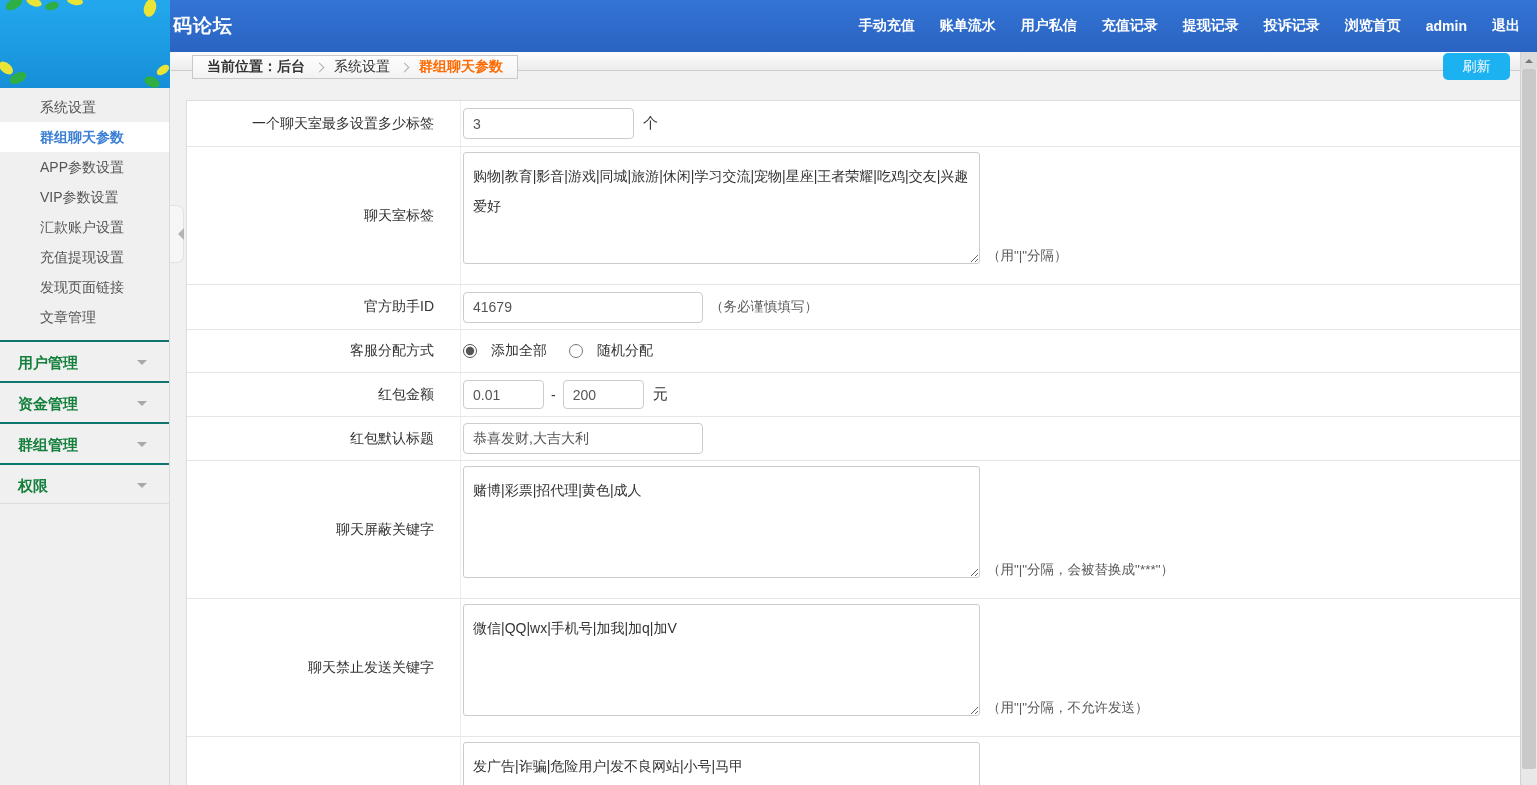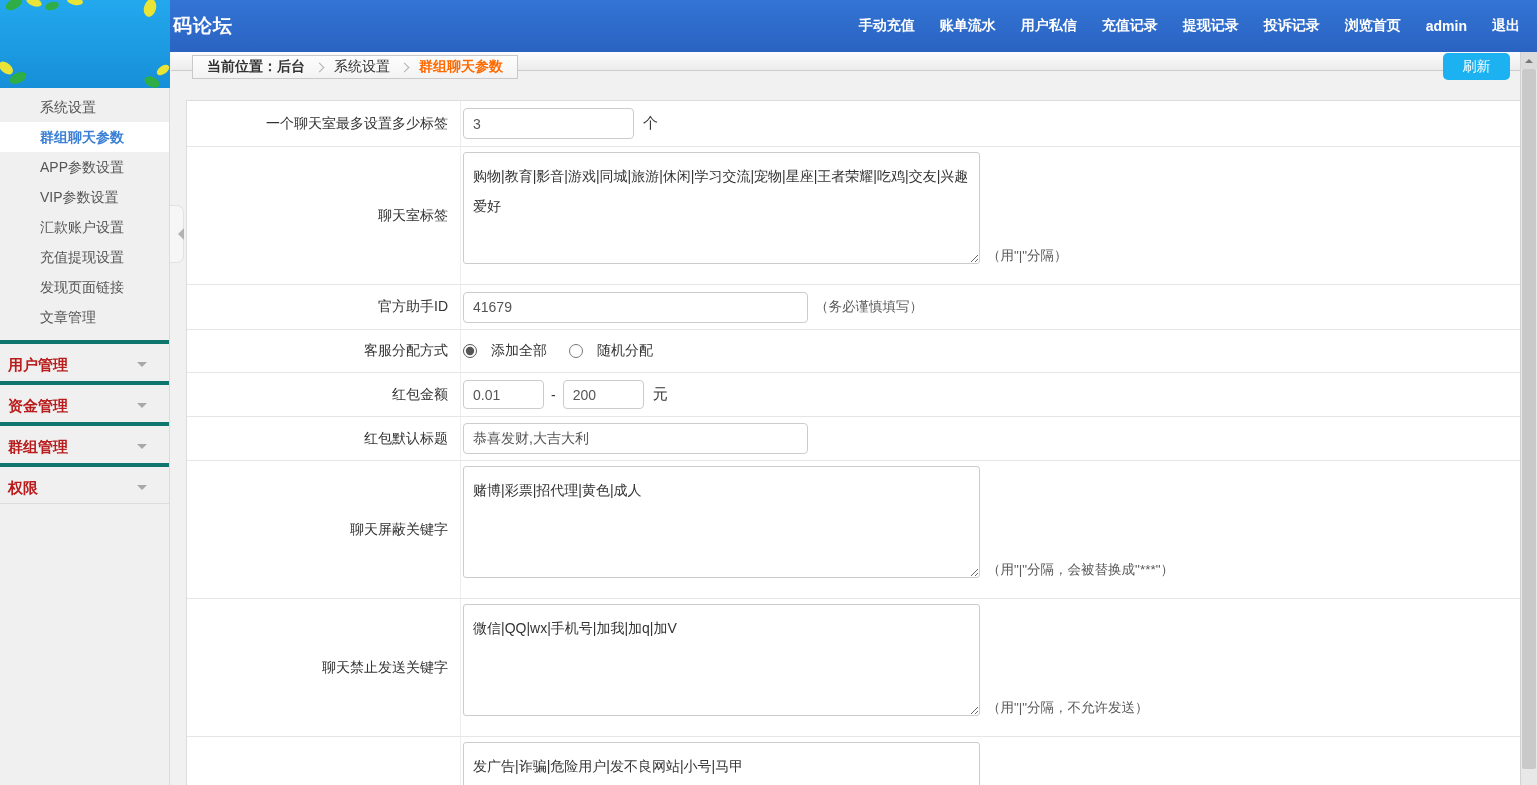--- a/index.html
+++ b/index.html
@@ -15,22 +15,22 @@
   .topnav span { color:#ffffff; font-size:14px; font-weight:bold; cursor:pointer; white-space:nowrap; }
 
   
   .sidebar { position:absolute; left:0; top:0; width:170px; height:785px; background:#f0f0f0;
              border-right:1px solid #dadada; z-index:5; }
   .logo { width:170px; height:88px; display:block; }
   .menu { padding-top:4px; }
   .menu-item { height:30px; line-height:30px; padding-left:40px; font-size:14px; color:#555; cursor:pointer; }
   .menu-item.active { background:#ffffff; color:#3a7fd5; font-weight:bold; }
   .menu-spacer { height:8px; }
-  .menu-section { height:41px; line-height:41px; padding-left:8px; font-size:15px; font-weight:bold;
-                  color:#b91c1c; border-top:4px solid #0f766e; position:relative; cursor:pointer; }
+  .menu-section { height:41px; line-height:41px; padding-left:18px; font-size:15px; font-weight:bold;
+                  color:#15803d; border-top:2px solid #0f766e; position:relative; cursor:pointer; }
   .menu-section:last-child { border-bottom:1px solid #dcdcdc; }
   .sec-caret { position:absolute; right:22px; top:18px; width:0; height:0;
                border:5px solid transparent; border-top-color:#a8a8a8; }
 
   .collapse-handle { position:absolute; left:170px; top:205px; width:14px; height:58px;
                      background:#f6f6f6; border:1px solid #e2e2e2; border-left:none;
                      border-radius:0 7px 7px 0; z-index:4; cursor:pointer; }
   .collapse-caret { position:absolute; left:2px; top:22px; width:0; height:0;
                     border:6px solid transparent; border-right-color:#b3b3b3; }
 
@@ -56,27 +56,27 @@
   .scroll-up-glyph { width:0; height:0; border:4px solid transparent; border-bottom-color:#777;
                      margin-top:-4px; }
   .scroll-thumb { position:absolute; top:17px; left:1px; width:14px; height:700px;
                   background:#c9c9c9; border-radius:2px; cursor:grab; }
 
   
   .form-table { position:absolute; left:186px; top:100px; width:1336px; background:#fff;
                 border:1px solid #ddd; border-bottom:none; }
   .frow { display:flex; border-bottom:1px solid #e6e6e6; }
   .flabel { width:274px; flex:none; display:flex; align-items:center; justify-content:flex-end;
-            padding-right:12px; color:#333; font-size:14px; border-right:1px solid #ededed; }
+            padding-right:26px; color:#333; font-size:14px; border-right:1px solid #ededed; }
   .ffield { flex:1; display:flex; align-items:center; padding:6px 10px 6px 2px; font-size:14px; color:#333; }
   .ffield.ta { align-items:stretch; padding-top:5px; }
   .txt { border:1px solid #ccc; border-radius:4px; height:31px; padding:0 9px; font-size:14px;
          color:#555; font-family:inherit; outline:none; }
   .txt.w170 { width:171px; }
-  .txt.w290 { width:345px; }
+  .txt.w290 { width:240px; }
   .txt.w80  { width:81px; height:29px; }
   .tarea { width:517px; border:1px solid #ccc; border-radius:3px; padding:8px 9px; font-size:14px;
            color:#333; font-family:inherit; line-height:30px; outline:none; resize:both; }
   .tarea.tall { height:112px; }
   .suffix { margin-left:9px; font-size:15px; color:#333; }
   .dash { margin:0 7px; color:#333; }
   .hint { margin-left:7px; font-size:13.5px; color:#5a5a5a; white-space:nowrap; }
   .hint.bottom { align-self:flex-end; padding-bottom:13px; }
   .radio-group { display:flex; align-items:center; gap:22px; }
   .radio-opt { display:flex; align-items:center; gap:14px; font-size:14px; color:#333; cursor:pointer; }

